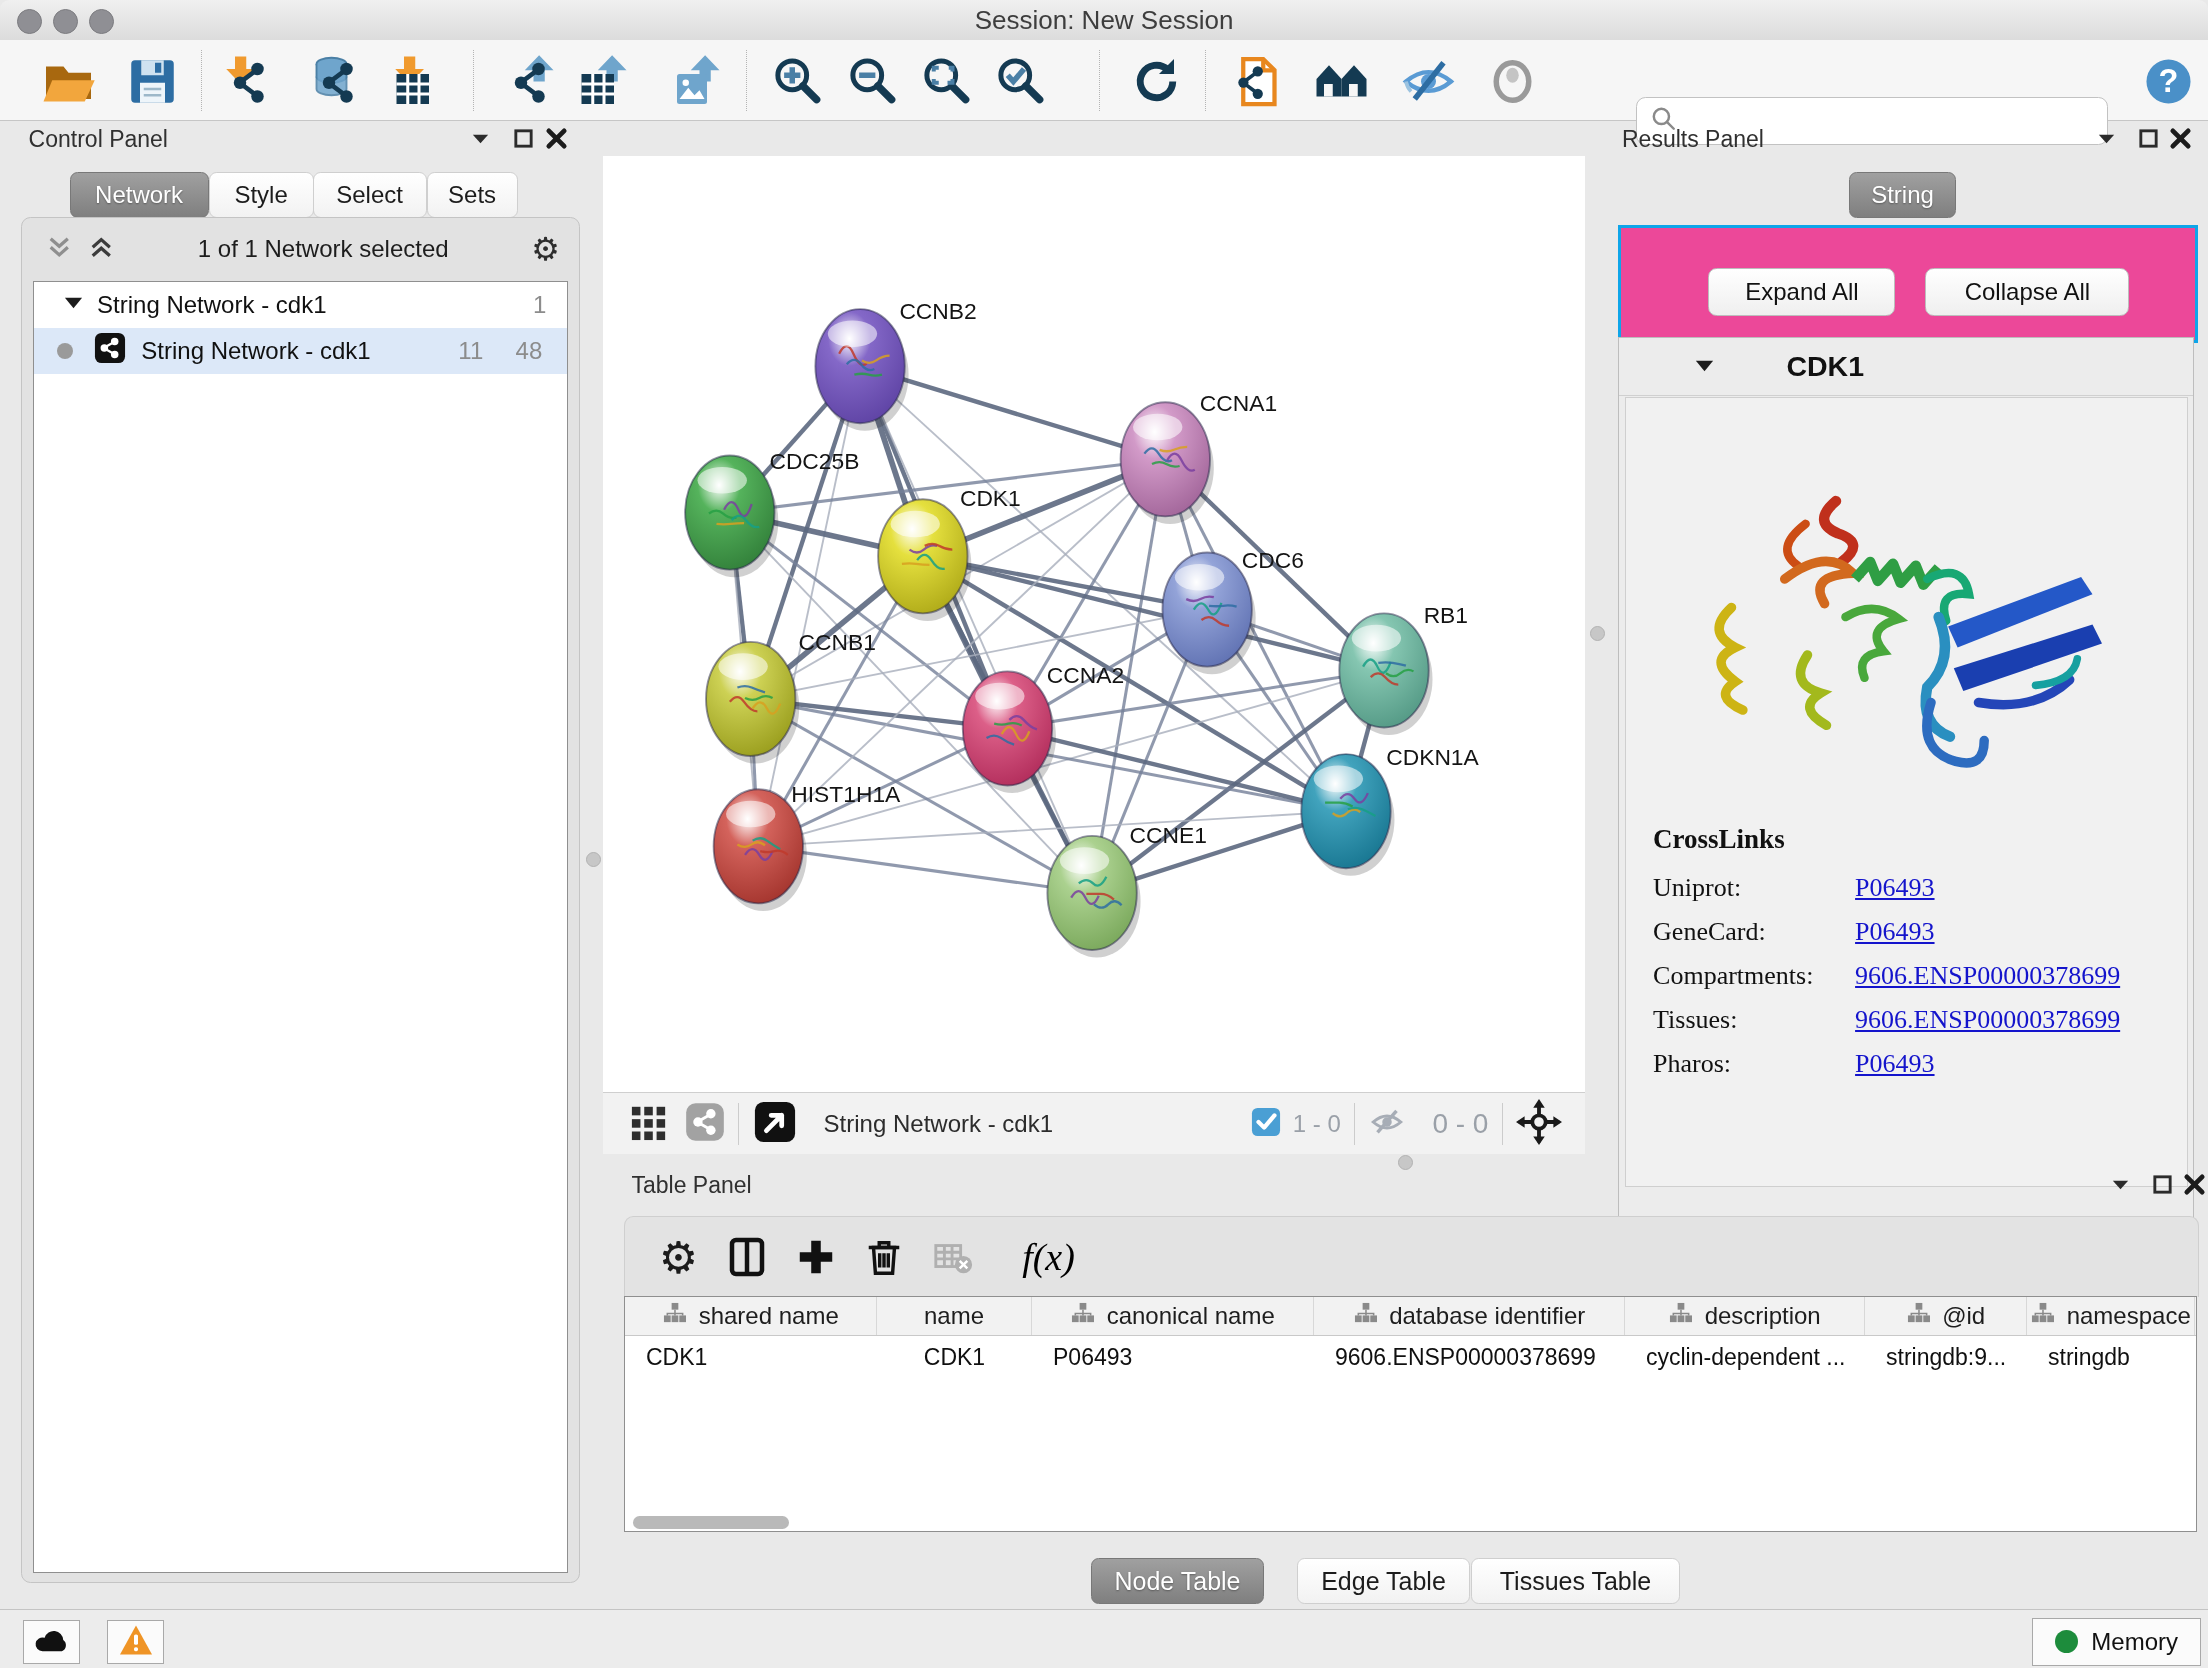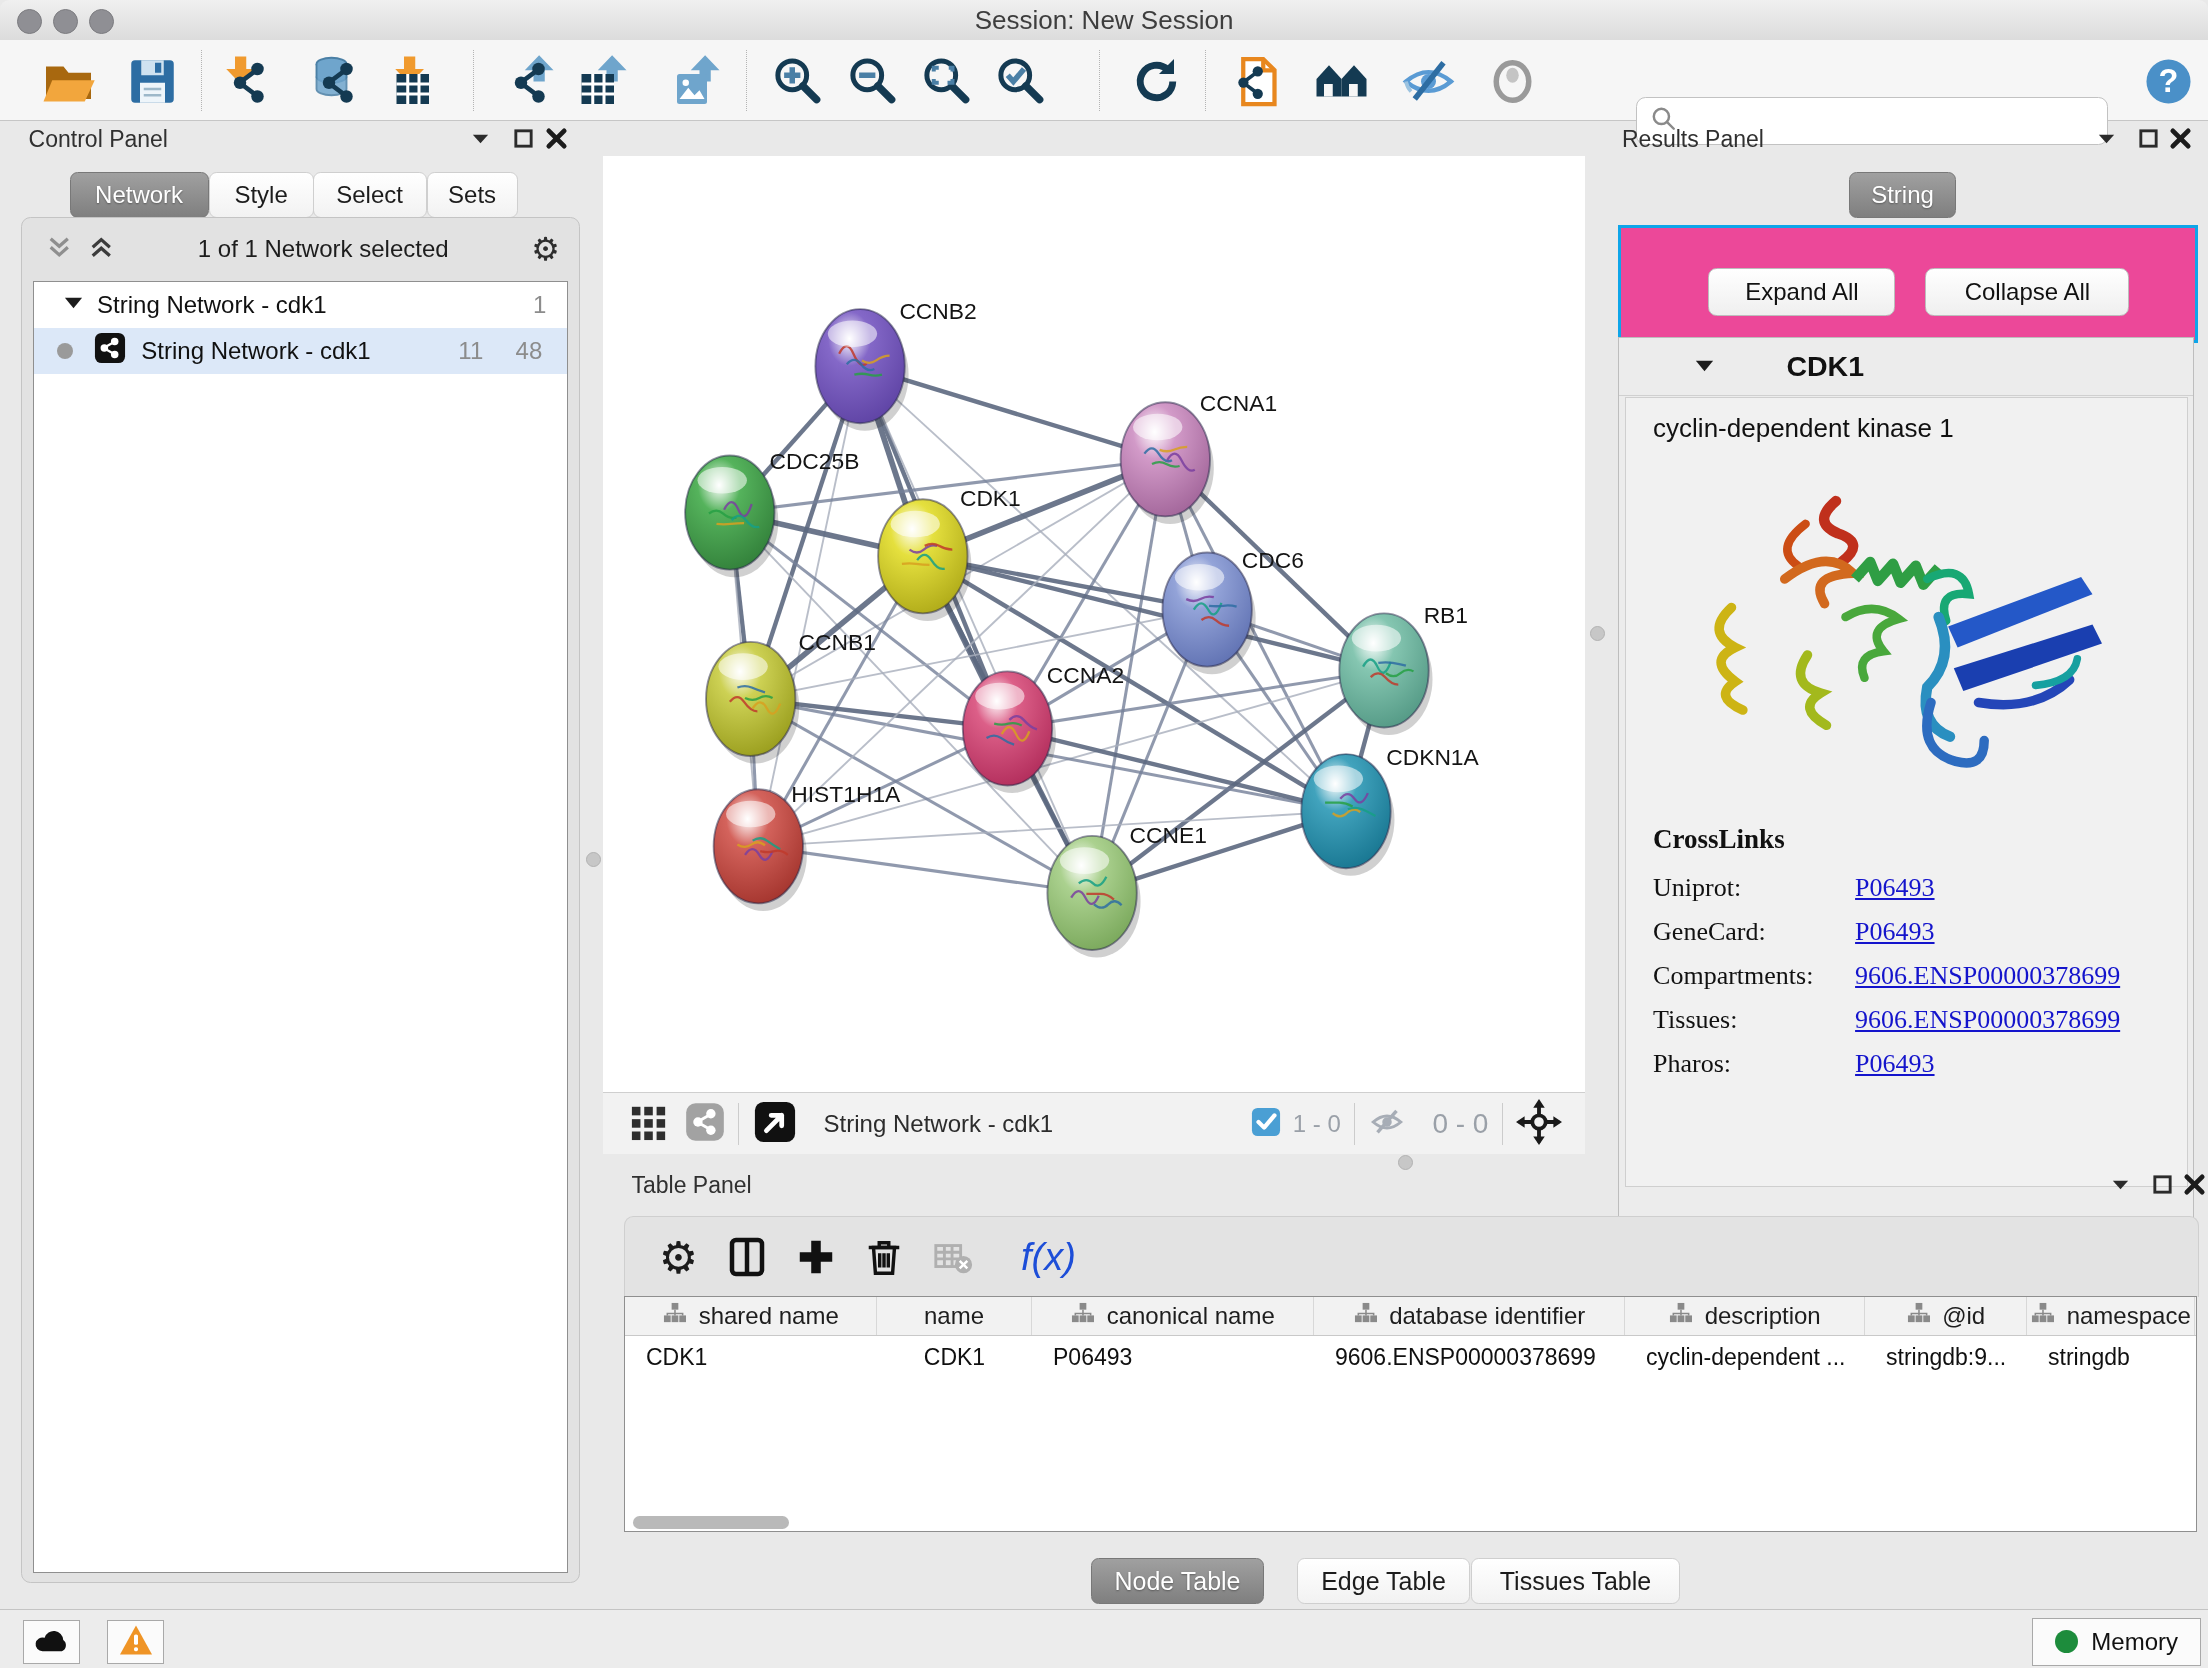--- a/index.html
+++ b/index.html
@@ -642,21 +642,20 @@
   </div>
 
   <div id="rp-content-box">
     <div id="rp-section-header">
       <span style="margin-left:74px"><svg width="23" height="23" viewBox="0 0 24 24">
             <path d="M3 7l9 11 9-11z" fill="#1c1c1c"></path>
           </svg></span>
       <span style="margin-left:70px;font-size:28.5px;font-weight:bold;color:#111">CDK1</span>
     </div>
     <div id="rp-inner">
-      <div style="padding:15px 0 0 27px;font-size:26px;color:#111">cyclin-dependent kinase 1</div>
       <div style="position:absolute;left:67px;top:67px">
         <svg width="438" height="342" viewBox="0 0 460 360">
           <path d="M150 38q-26 22 2 34q30 10 4 30" fill="none" stroke="#c0301c" stroke-width="11" stroke-linecap="round"></path>
           <path d="M118 62q-34 26-8 44" fill="none" stroke="#cc4d14" stroke-width="9" stroke-linecap="round"></path>
           <path d="M96 120q44-34 72-6q-48 2-30 32" fill="none" stroke="#d2691e" stroke-width="10" stroke-linecap="round"></path>
           <path d="M40 150q-28 26 4 42q-30 14 0 36q-24 16 8 30" fill="none" stroke="#cdb414" stroke-width="10" stroke-linecap="round"></path>
           <path d="M120 200q-20 30 14 40q-26 16 6 34" fill="none" stroke="#a3b91c" stroke-width="10" stroke-linecap="round"></path>
           <path d="M170 120l16-18 8 20 16-18 8 20 16-18 8 20 16-18" fill="none" stroke="#2f9e44" stroke-width="11" stroke-linejoin="round"></path>
           <path d="M160 160q30-18 56 2q-36 10-16 34q-30 4-20 28" fill="none" stroke="#49a83c" stroke-width="9" stroke-linecap="round"></path>
           <path d="M246 120q38-18 44 16q-34-4-24 28" fill="none" stroke="#18a874" stroke-width="9" stroke-linecap="round"></path>
@@ -738,21 +737,21 @@
         <svg width="42" height="42" viewBox="0 0 44 44">
           <g stroke="#b0b0b0" stroke-width="3" fill="none">
             <rect x="4" y="10" width="26" height="22"></rect>
             <path d="M4 17h26M4 24h26M13 10v22M21 10v22"></path>
           </g>
           <circle cx="33" cy="30" r="9" fill="#b0b0b0"></circle>
           <path d="M29 26l8 8M37 26l-8 8" stroke="#fff" stroke-width="2.6"></path>
         </svg>
       </div>
     <div class="tp-icon" style="left:371px;width:105px">
-        <span style="font-family:Liberation Sans, sans-serif;font-style:italic;font-size:38px;color:#1d4ed8">f(x)</span>
+        <span style="font-family:Liberation Serif, serif;font-style:italic;font-size:38px;color:#000000">f(x)</span>
       </div>
   </div>
 
   <div id="tp-table">
     <div id="tp-header">
         <div class="th" style="width: 252px;">
           <span><svg width="25" height="23" viewBox="0 0 26 24">
               <g fill="#8a8a8a">
                 <rect x="10" y="1" width="7" height="7"></rect>
                 <rect x="2" y="14" width="7" height="7"></rect>

